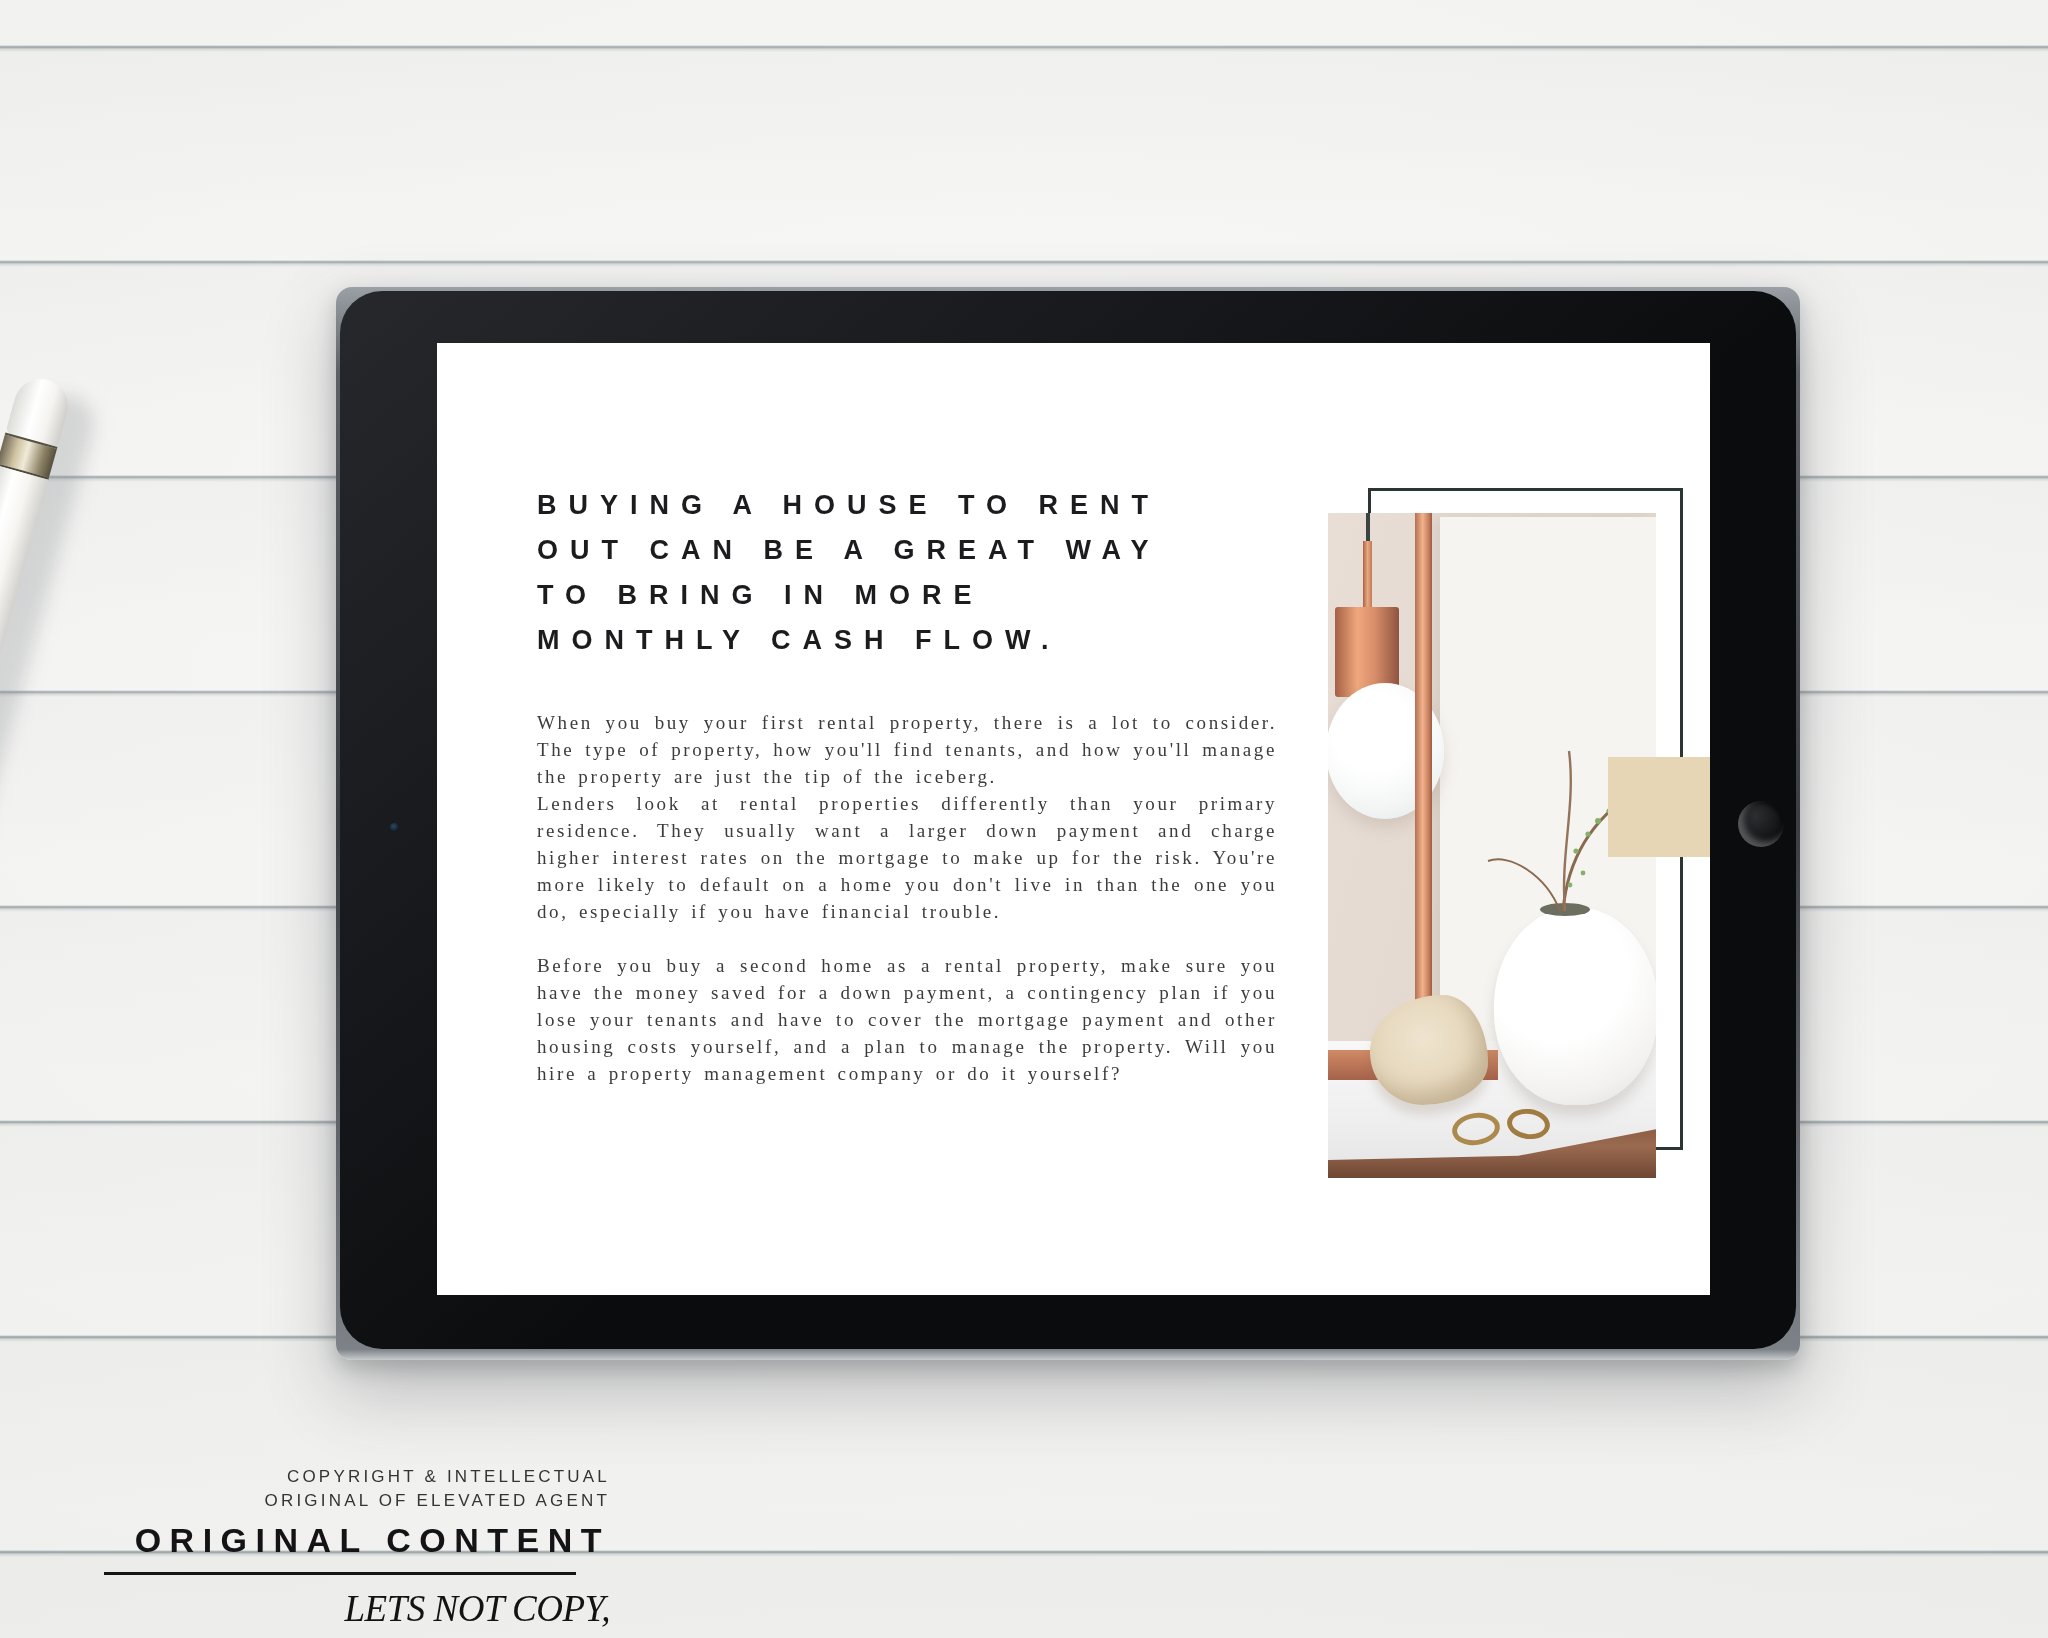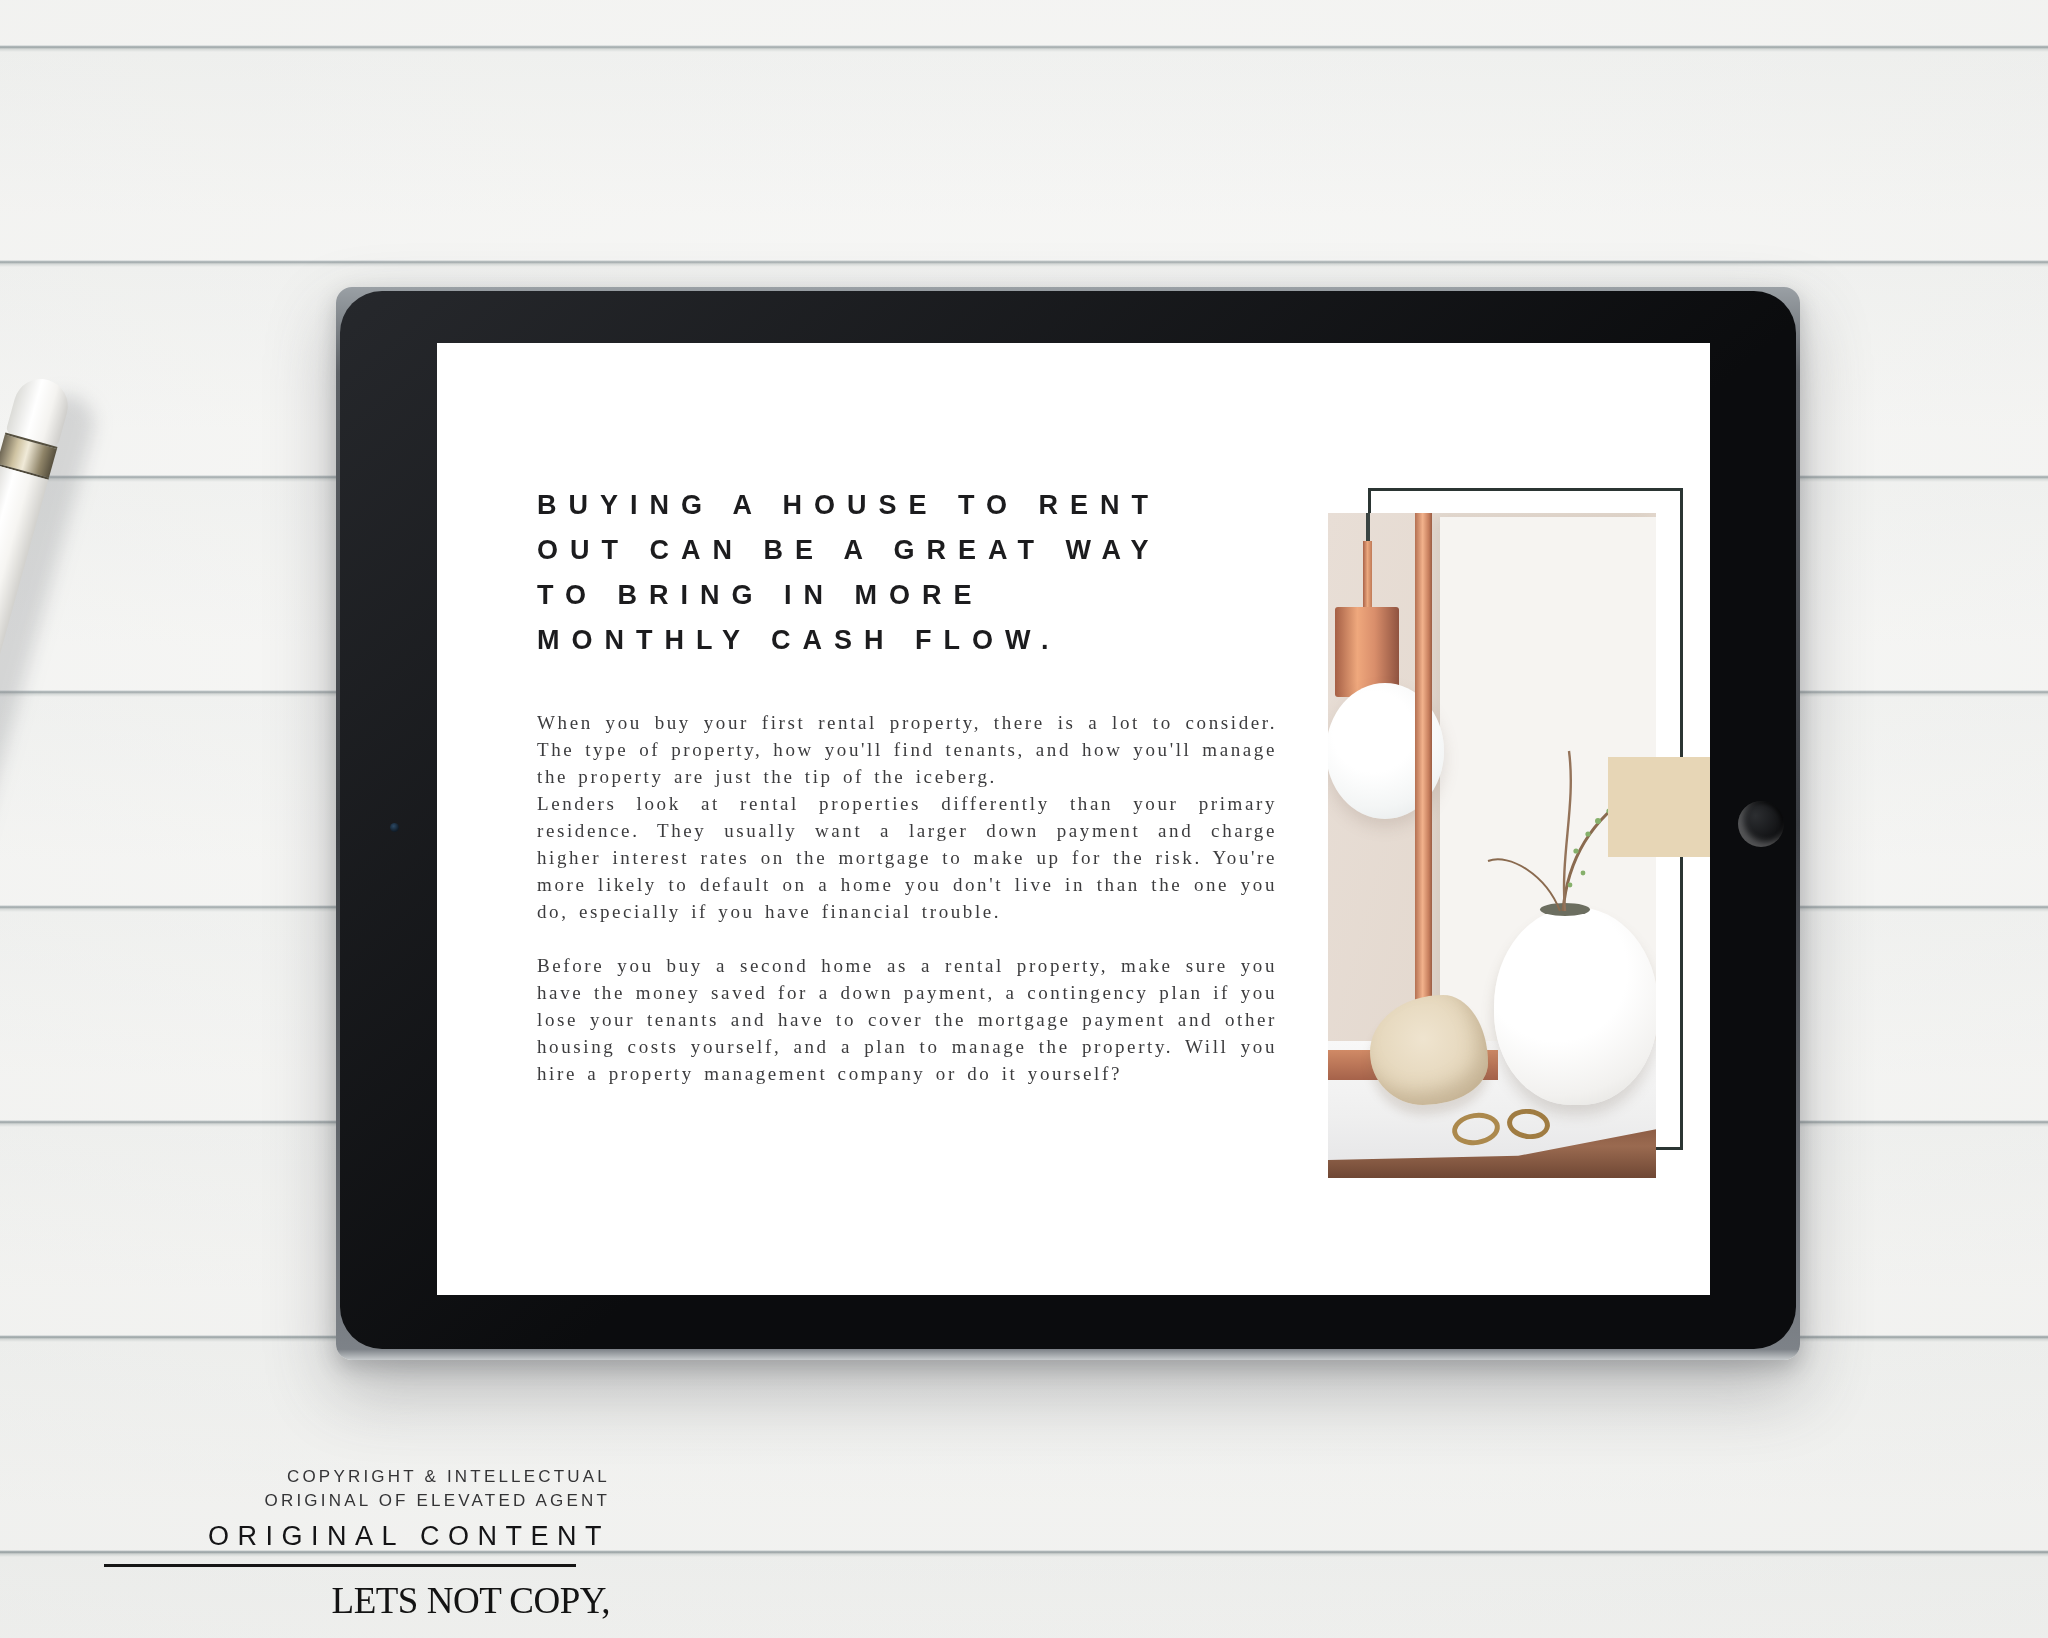--- a/index.html
+++ b/index.html
@@ -81,23 +81,23 @@
   .ring{position:absolute;border-radius:50%;background:transparent;}
   .ring.r1{left:124px;top:600px;width:38px;height:22px;border:5px solid var(--gold,#ac894d);transform:rotate(-8deg);}
   .ring.r2{left:179px;top:596px;width:33px;height:20px;border:5px solid #a07c42;transform:rotate(7deg);}
   .wood-front{position:absolute;left:0;top:612px;width:328px;height:53px;
     background:linear-gradient(180deg,#8a5a43,var(--table-wood,#9a6a50) 40%,#6f4734);
     clip-path:polygon(0 66%,58% 58%,100% 8%,100% 100%,0 100%);}
   .tan-square{position:absolute;left:1171px;top:414px;width:102px;height:100px;background:var(--tan,#e7d6b6);}
   
   .footer{position:absolute;left:70px;top:1465px;width:540px;text-align:right;color:#242426;z-index:2;}
   .fo-small{font-size:17px;letter-spacing:3.2px;line-height:24px;color:#343436;}
-  .fo-original{font-size:27px;font-weight:400;letter-spacing:8.5px;color:#141416;margin-top:8px;}
+  .fo-original{font-size:34px;font-weight:700;letter-spacing:8.5px;color:#141416;margin-top:8px;}
   .fo-rule{width:472px;height:2.5px;background:#151515;margin:12px auto 14px auto;}
-  .fo-tagline{font-family:"Liberation Serif",serif;font-size:37px;line-height:40px;
+  .fo-tagline{font-family:"Liberation Serif",serif;font-style:italic;font-size:37px;line-height:40px;
     letter-spacing:-0.5px;color:#131313;}
 </style>
 </head>
 <body>
 
 <div class="stage">
 
   <div class="pencil-shadow"></div>
   <div class="pencil">
     <div class="p-cap"></div>

